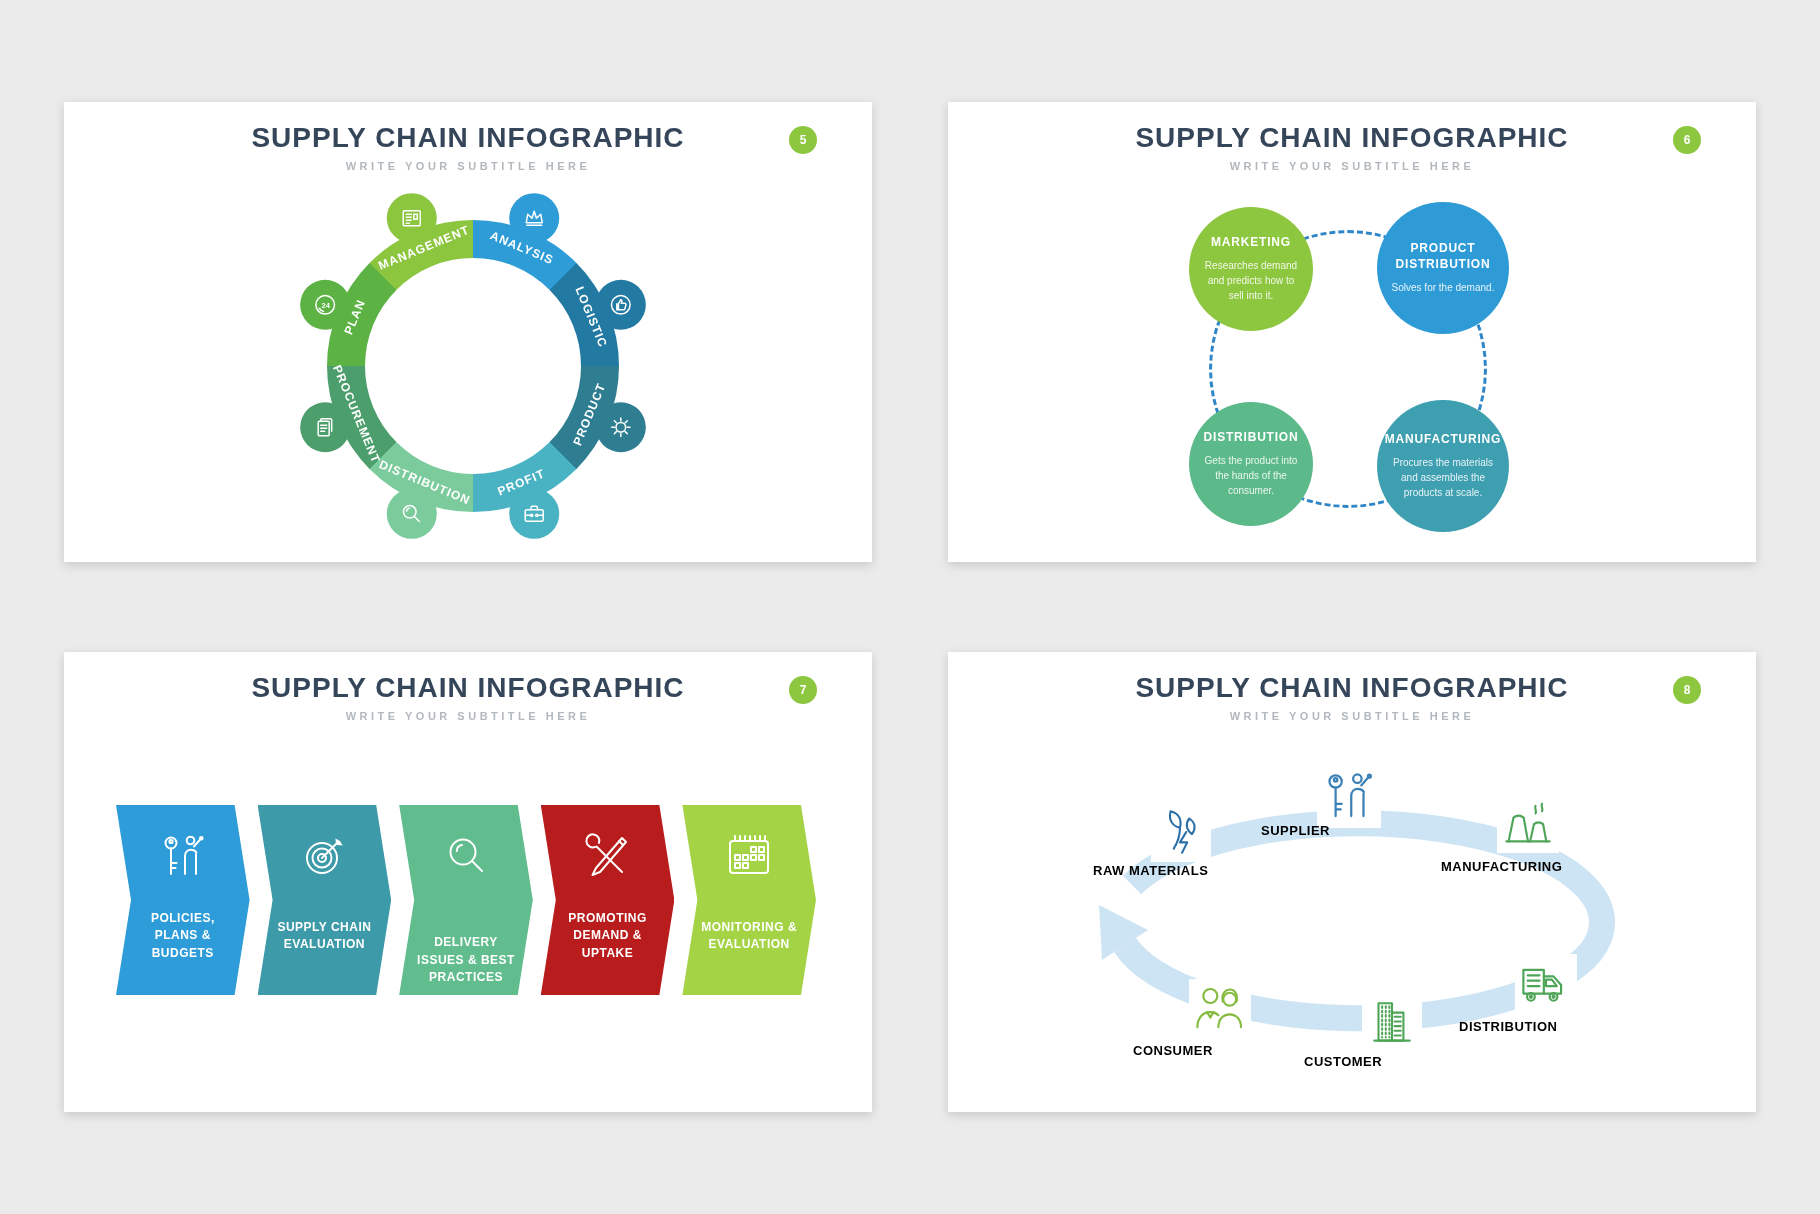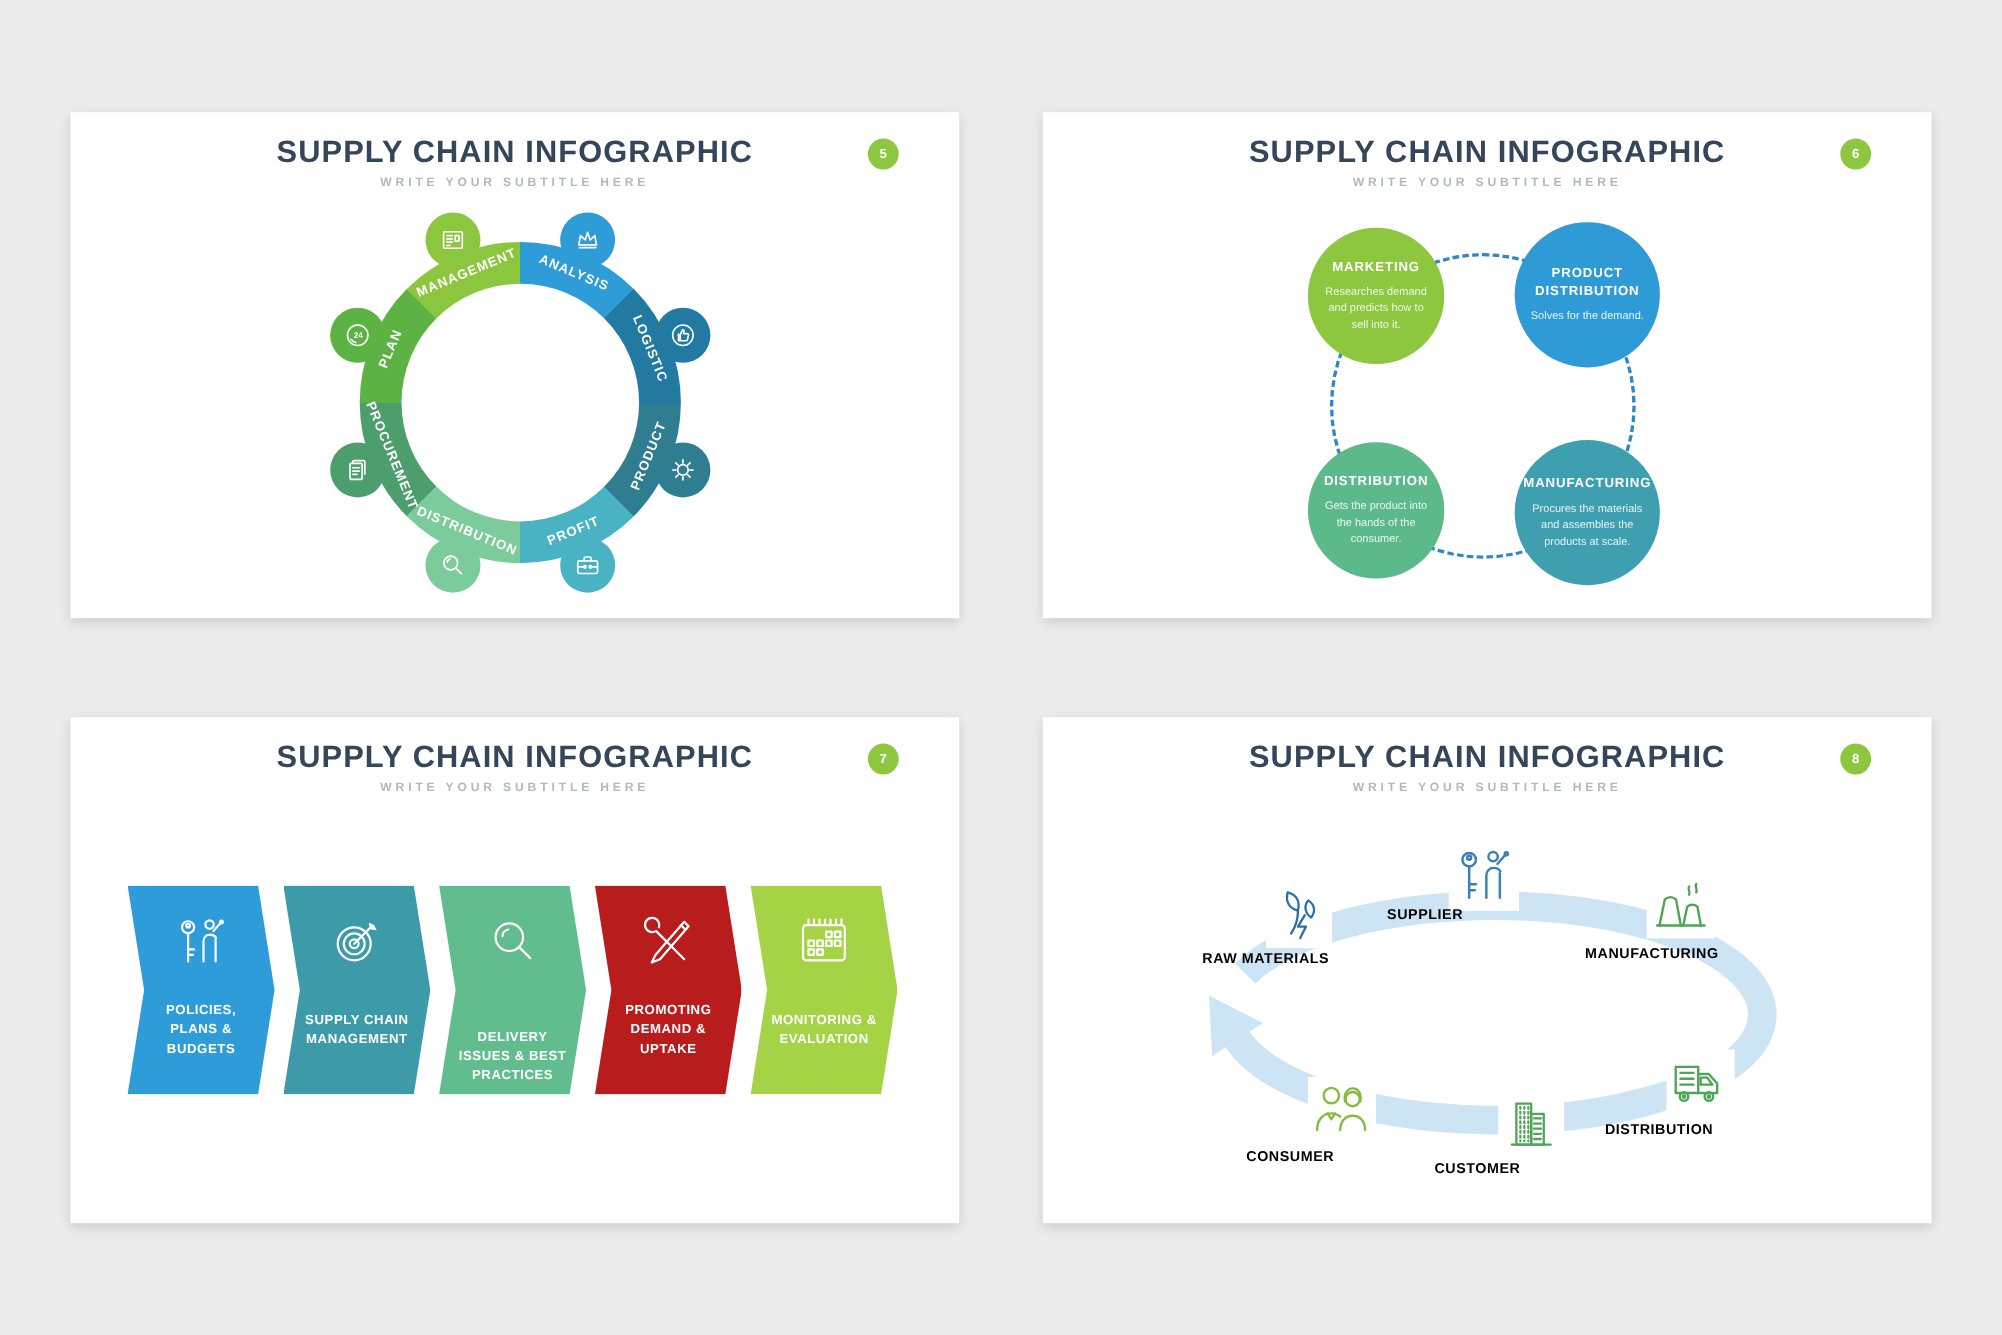--- a/index.html
+++ b/index.html
@@ -208,21 +208,21 @@
       <div class="chev" style="background: rgb(61, 154, 168);">
         <span>
           <svg class="licon2" width="52" height="52" viewBox="0 0 52 52">
               <circle cx="24" cy="28" r="15"></circle>
               <circle cx="24" cy="28" r="9.5"></circle>
               <circle cx="24" cy="28" r="4"></circle>
               <path d="M24 28 38 14"></path>
               <path d="M38 14l-.6-5.4L42 11l2.6 4.6-5.2-.6z" fill="currentColor" stroke="none"></path>
             </svg>
         </span>
-        <div class="chev-label">SUPPLY CHAIN MANAGEMENT</div>
+        <div class="chev-label">SUPPLY CHAIN EVALUATION</div>
       </div>
       <div class="chev" style="background: rgb(97, 189, 141); gap: 36px;">
         <span>
           <svg class="licon2" width="52" height="52" viewBox="0 0 52 52">
               <circle cx="23" cy="22" r="12.5"></circle>
               <path d="M32 31l10 10"></path>
               <path d="M16.8 21a6.3 6.3 0 0 1 5.2-6"></path>
             </svg>
         </span>
         <div class="chev-label">DELIVERY ISSUES &amp; BEST PRACTICES</div>

